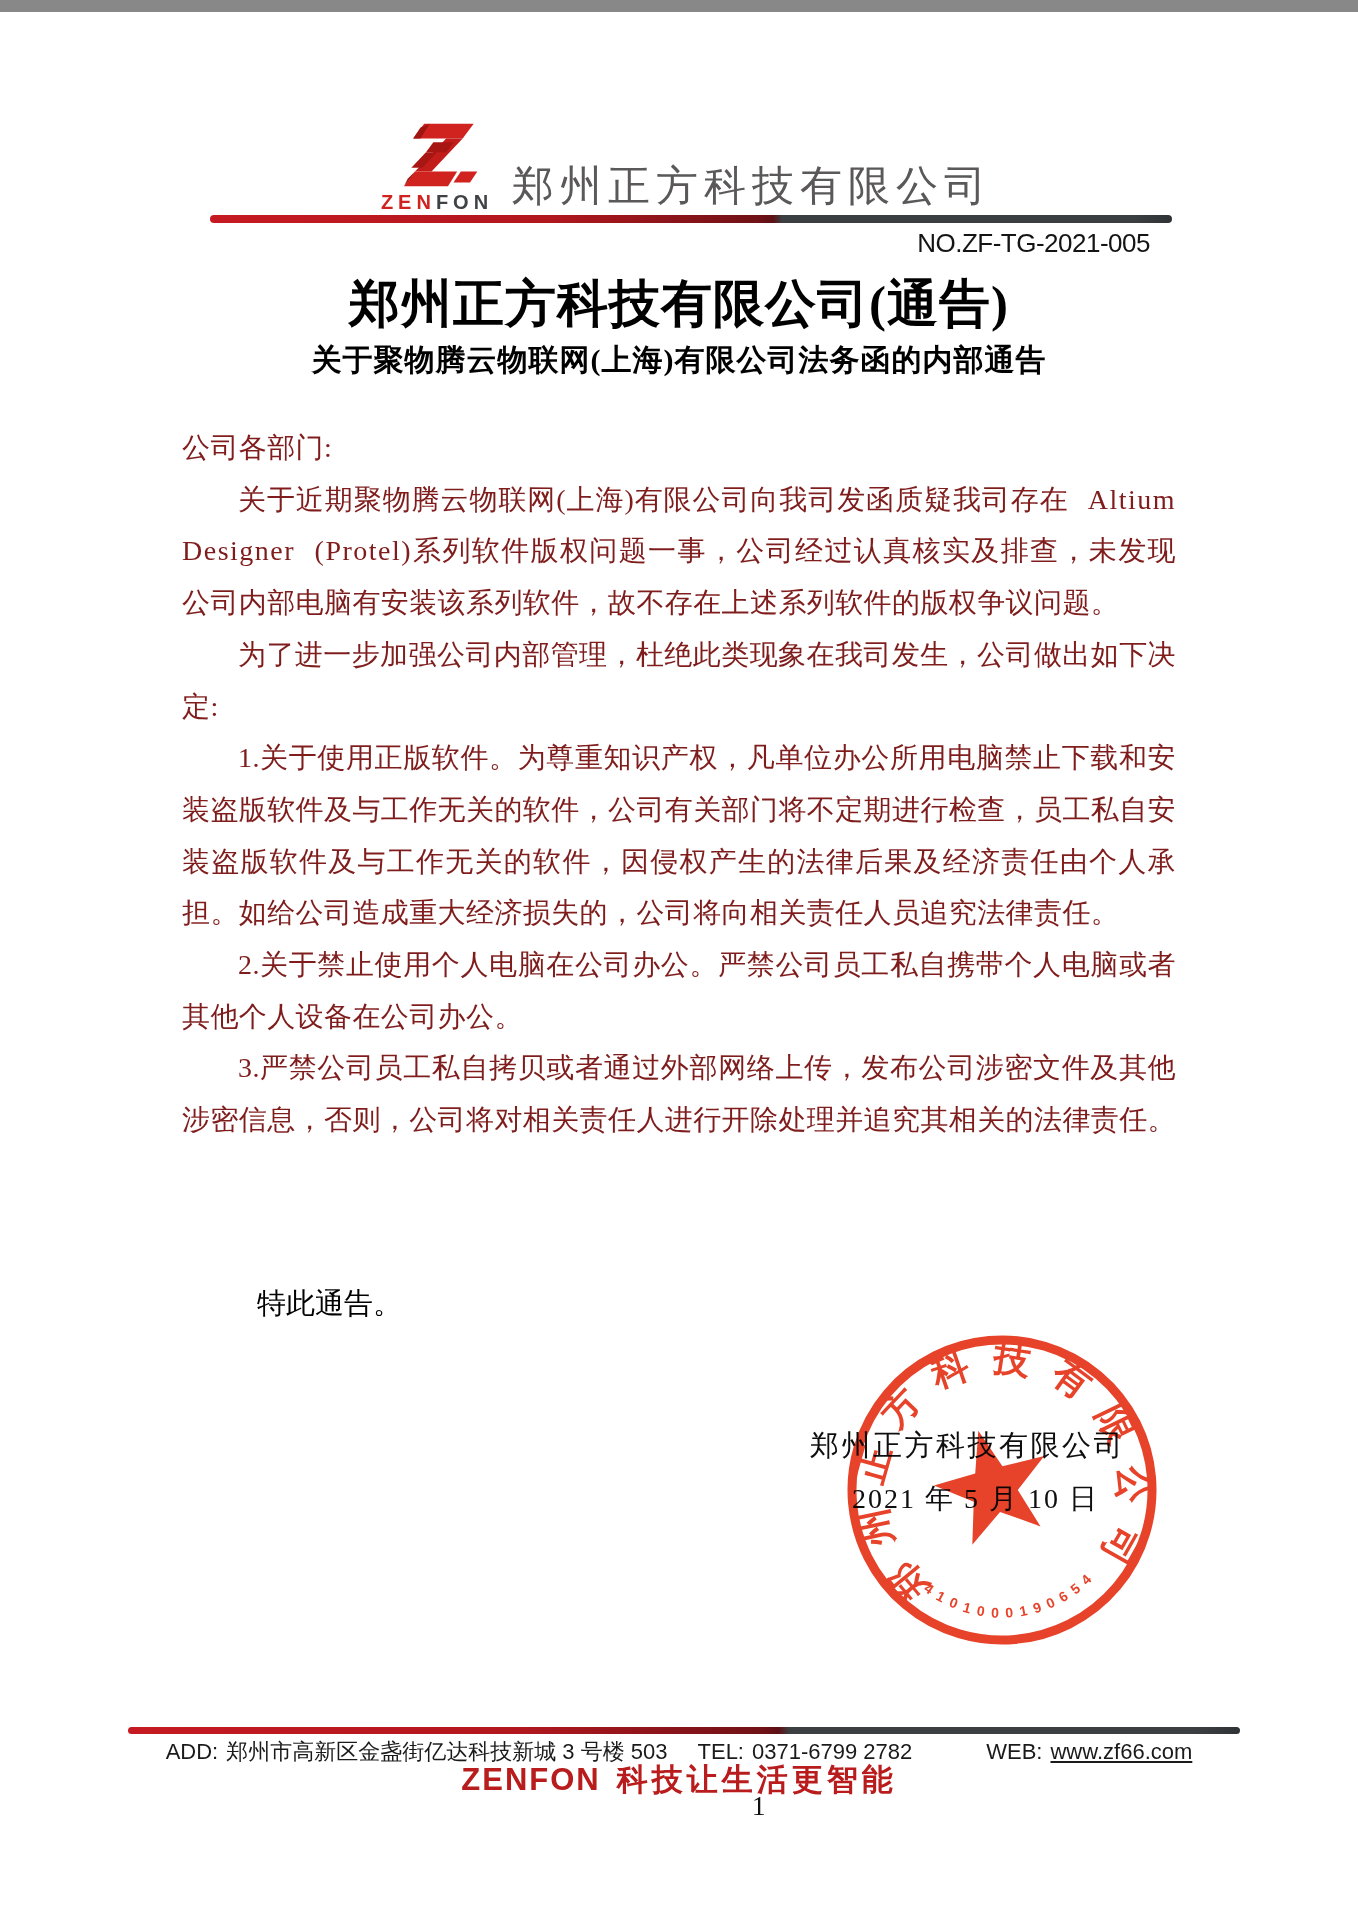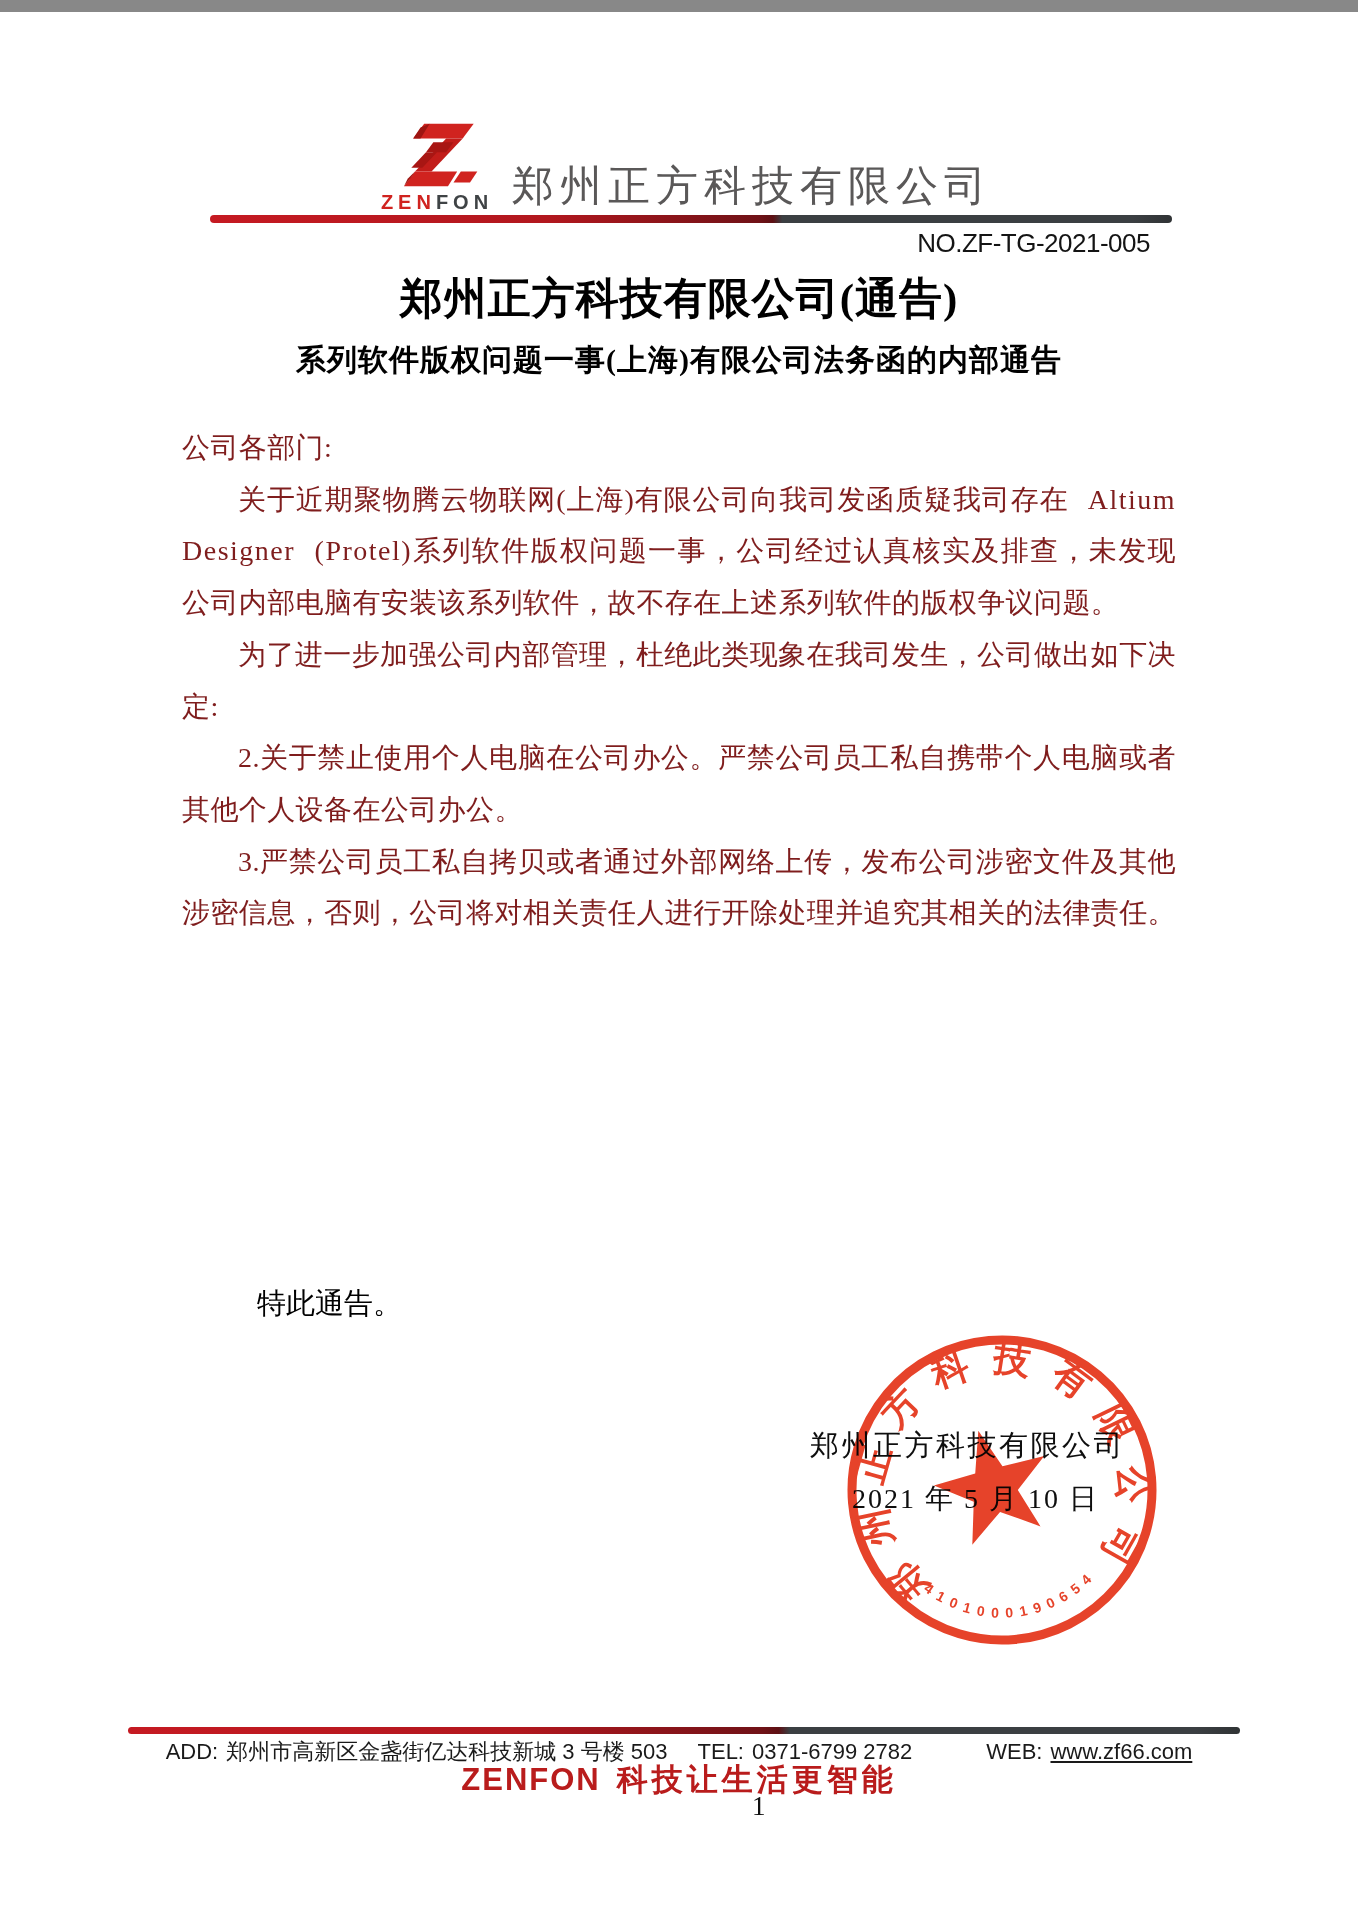--- a/index.html
+++ b/index.html
@@ -23,21 +23,21 @@
   .rule{height:8px; border-radius:4px;
     background:linear-gradient(to right,
       #c51a22 0%, #b2171e 35%, #701217 57%, #5d1014 58.5%,
       #3b3f42 59.5%, #3b3f42 96%, #303335 100%);}
   .rule-top{position:absolute; left:210px; top:203px; width:962px;}
   .doc-no{position:absolute; right:208px; top:216px;
     font-family:"Liberation Sans","DejaVu Sans",sans-serif;
     font-size:26px; letter-spacing:-0.5px; color:#141414;}
   
   .title{position:absolute; left:0; width:100%; top:258px; text-align:center;
-    font-weight:bold; font-size:43px; letter-spacing:1px; color:#000;}
+    font-weight:bold; font-size:51px; letter-spacing:1px; color:#000;}
   .subtitle{position:absolute; left:0; width:100%; top:328px; text-align:center;
     font-weight:bold; font-size:30px; letter-spacing:1px; color:#000;}
   
   .body-text{position:absolute; left:182px; top:410px; width:994px;
     font-size:28px; line-height:51.7px; letter-spacing:0.4px;
     text-align:justify; color:#7f1d1d;}
   .body-text p{margin:0;}
   .body-text p.indent{text-indent:2em;}
   .latin{letter-spacing:1.5px; word-spacing:10px;}
   .closing{position:absolute; left:257px; top:1272px;
@@ -87,26 +87,27 @@
     <div class="logo-word"><span class="red">ZEN</span><span class="dark">FON</span></div>
   </div>
 
   <div class="company-name">郑州正方科技有限公司</div>
 
   <div class="rule rule-top"></div>
 
   <div class="doc-no">NO.ZF-TG-2021-005</div>
 
   <div class="title">郑州正方科技有限公司(通告)</div>
-  <div class="subtitle">系列软件版权问题一事(上海)有限公司法务函的内部通告</div>
+  <div class="subtitle">关于聚物腾云物联网(上海)有限公司法务函的内部通告</div>
 
   <div class="body-text">
     <p>公司各部门:</p>
     <p class="indent"><span>关于近期聚物腾云物联网(上海)有限公司向我司发函质疑我司存在</span><span class="latin"> Altium Designer (Protel)</span><span>系列软件版权问题一事，公司经过认真核实及排查，未发现公司内部电脑有安装该系列软件，故不存在上述系列软件的版权争议问题。</span></p>
     <p class="indent">为了进一步加强公司内部管理，杜绝此类现象在我司发生，公司做出如下决定:</p>
+    <p class="indent">1.关于使用正版软件。为尊重知识产权，凡单位办公所用电脑禁止下载和安装盗版软件及与工作无关的软件，公司有关部门将不定期进行检查，员工私自安装盗版软件及与工作无关的软件，因侵权产生的法律后果及经济责任由个人承担。如给公司造成重大经济损失的，公司将向相关责任人员追究法律责任。</p>
     <p class="indent">2.关于禁止使用个人电脑在公司办公。严禁公司员工私自携带个人电脑或者其他个人设备在公司办公。</p>
     <p class="indent">3.严禁公司员工私自拷贝或者通过外部网络上传，发布公司涉密文件及其他涉密信息，否则，公司将对相关责任人进行开除处理并追究其相关的法律责任。</p>
   </div>
 
   <div class="closing">特此通告。</div>
 
   <div class="signature">郑州正方科技有限公司</div>
   <div class="sign-date">2021 年 5 月 10 日</div>
 
   <svg class="seal" viewBox="0 0 320 320" xmlns="http://www.w3.org/2000/svg">

